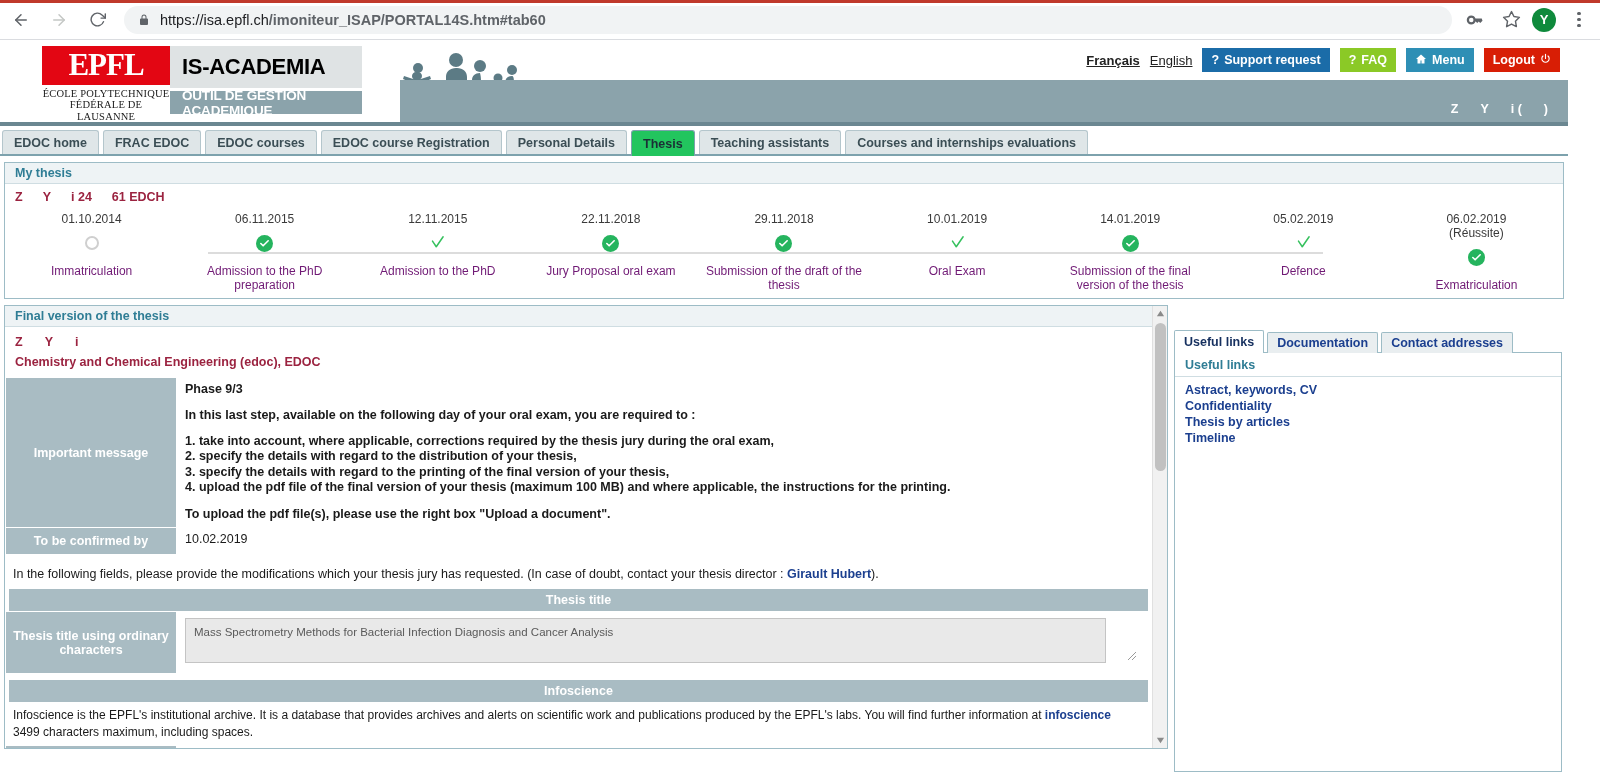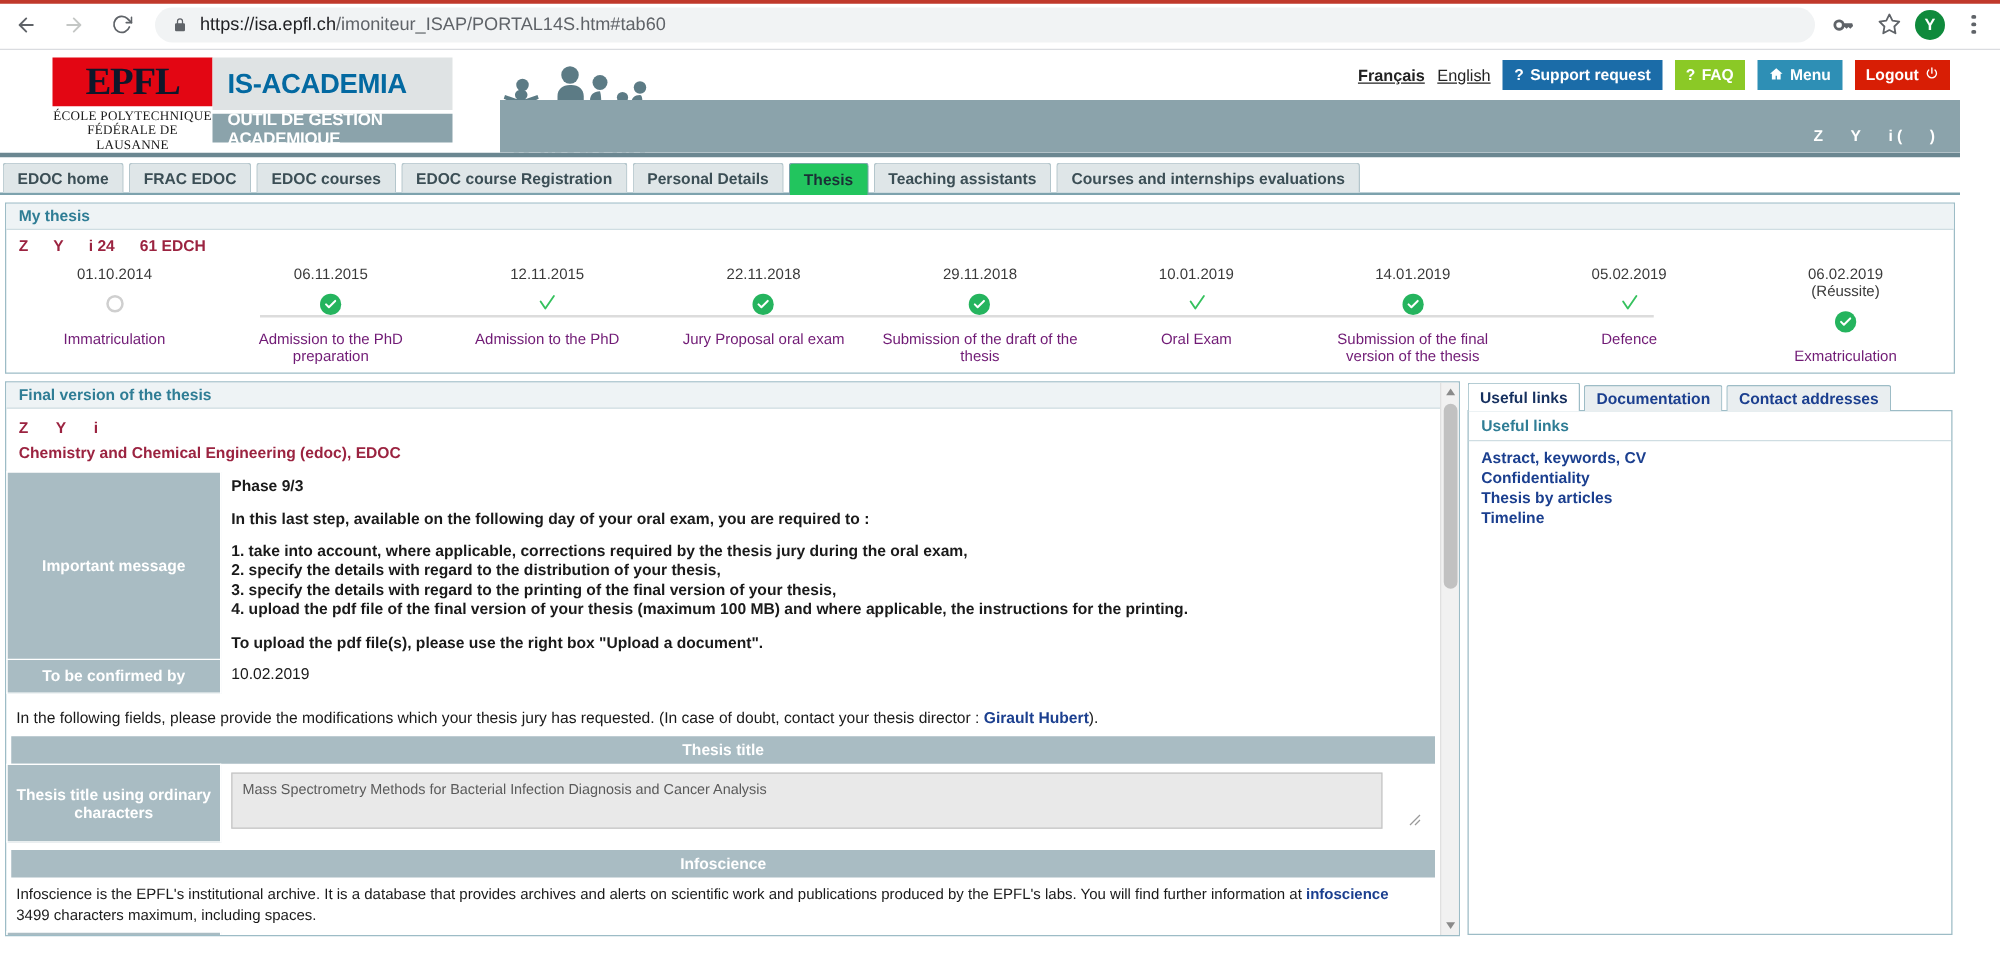--- a/index.html
+++ b/index.html
@@ -31,21 +31,21 @@
   .nav-btn.disabled { color: #c4c7c5; }
   .omnibox {
     flex: 1; height: 28px; margin: 0 8px 0 10px;
     background: #f1f3f4; border-radius: 14px;
     display: flex; align-items: center; padding: 0 14px;
     font-size: 14.5px; color: #202124; min-width: 0;
   }
   .omnibox .lock { margin-right: 10px; color: #5f6368; display: flex; }
   .omnibox .url { white-space: nowrap; overflow: hidden; text-overflow: ellipsis; }
   .omnibox .url .dom { color: #202124; }
-  .omnibox .url .rest { color: #5f6368; }
+  .omnibox .url .rest { color: #5f6368; font-weight: bold; }
   .tb-icon { width: 30px; height: 30px; display: flex; align-items: center;
              justify-content: center; color: #5f6368; margin-right: 6px; }
   .avatar {
     width: 24px; height: 24px; border-radius: 50%;
     background: #0f8a3c; color: #fff; font-size: 13px; font-weight: bold;
     display: flex; align-items: center; justify-content: center;
     margin-right: 10px;
   }
   .kebab { width: 26px; display: flex; flex-direction: column; align-items: center;
            gap: 2.5px; margin-right: 8px; }
@@ -62,33 +62,33 @@
   .epfl-header {
     height: 82px; position: relative; display: flex;
     background: #ffffff; padding-left: 42px;
   }
   .logo-block { display: flex; flex-direction: column; justify-content: flex-start;
                 padding-top: 6px; }
   .logo-red {
     width: 128px; height: 42px; background: #e30613;
     display: flex; align-items: center; justify-content: center;
     font-family: "Liberation Serif", serif; font-weight: bold;
-    font-size: 31px; color: #0f172a; letter-spacing: -1px;
+    font-size: 31px; color: #ffffff; letter-spacing: -1px;
   }
   .logo-sub {
     font-family: "Liberation Serif", serif; font-size: 10.5px;
     color: #1a1a1a; line-height: 11.5px; letter-spacing: .2px;
     margin-top: 3px; width: 128px; text-align: center;
   }
   .brand-block { display: flex; flex-direction: column; justify-content: flex-start;
                  padding-top: 6px; }
   .brand-top {
     height: 42px; width: 192px; background: #dfe3e4;
     display: flex; align-items: center; padding-left: 12px;
-    font-size: 22px; font-weight: bold; color: #0369a1; letter-spacing: -.3px;
+    font-size: 22px; font-weight: bold; color: #000000; letter-spacing: -.3px;
   }
   .brand-bot {
     height: 23px; width: 192px; background: #8ba3ab; margin-top: 3px;
     display: flex; align-items: center; padding-left: 12px;
     font-size: 13.5px; font-weight: bold; color: #ffffff; letter-spacing: -.2px;
   }
   .silhouettes { position: absolute; left: 400px; top: 6px; height: 76px; }
   .header-right {
     position: absolute; right: 0; top: 0; width: 1168px; height: 82px;
   }
@@ -231,21 +231,21 @@
     color: #5a5a5a; padding: 6px 8px; line-height: 15px; resize: none;
     display: block;
   }
   .ta.title-ta { height: 45px; }
   .ta-grip {
     position: absolute; right: 2px; bottom: 2px; width: 10px; height: 10px;
     pointer-events: none;
   }
 
   
-  .side-panel { width: 388px; }
+  .side-panel { width: 388px; margin-top: 24px; }
   .side-tabs { display: flex; gap: 3px; align-items: flex-end; height: 24px; }
   .side-tab {
     height: 21px; padding: 0 9px; font-size: 12.5px; font-weight: bold;
     color: #1b3f8f; background: #e9eef0; border: 1px solid #9dbcc6;
     border-bottom: none; border-radius: 2px 2px 0 0;
     display: flex; align-items: center;
   }
   .side-tab.active { background: #ffffff; height: 23px; color: #16305f; }
   .side-body {
     border: 1px solid #9dbcc6; background: #fff; height: 420px;

